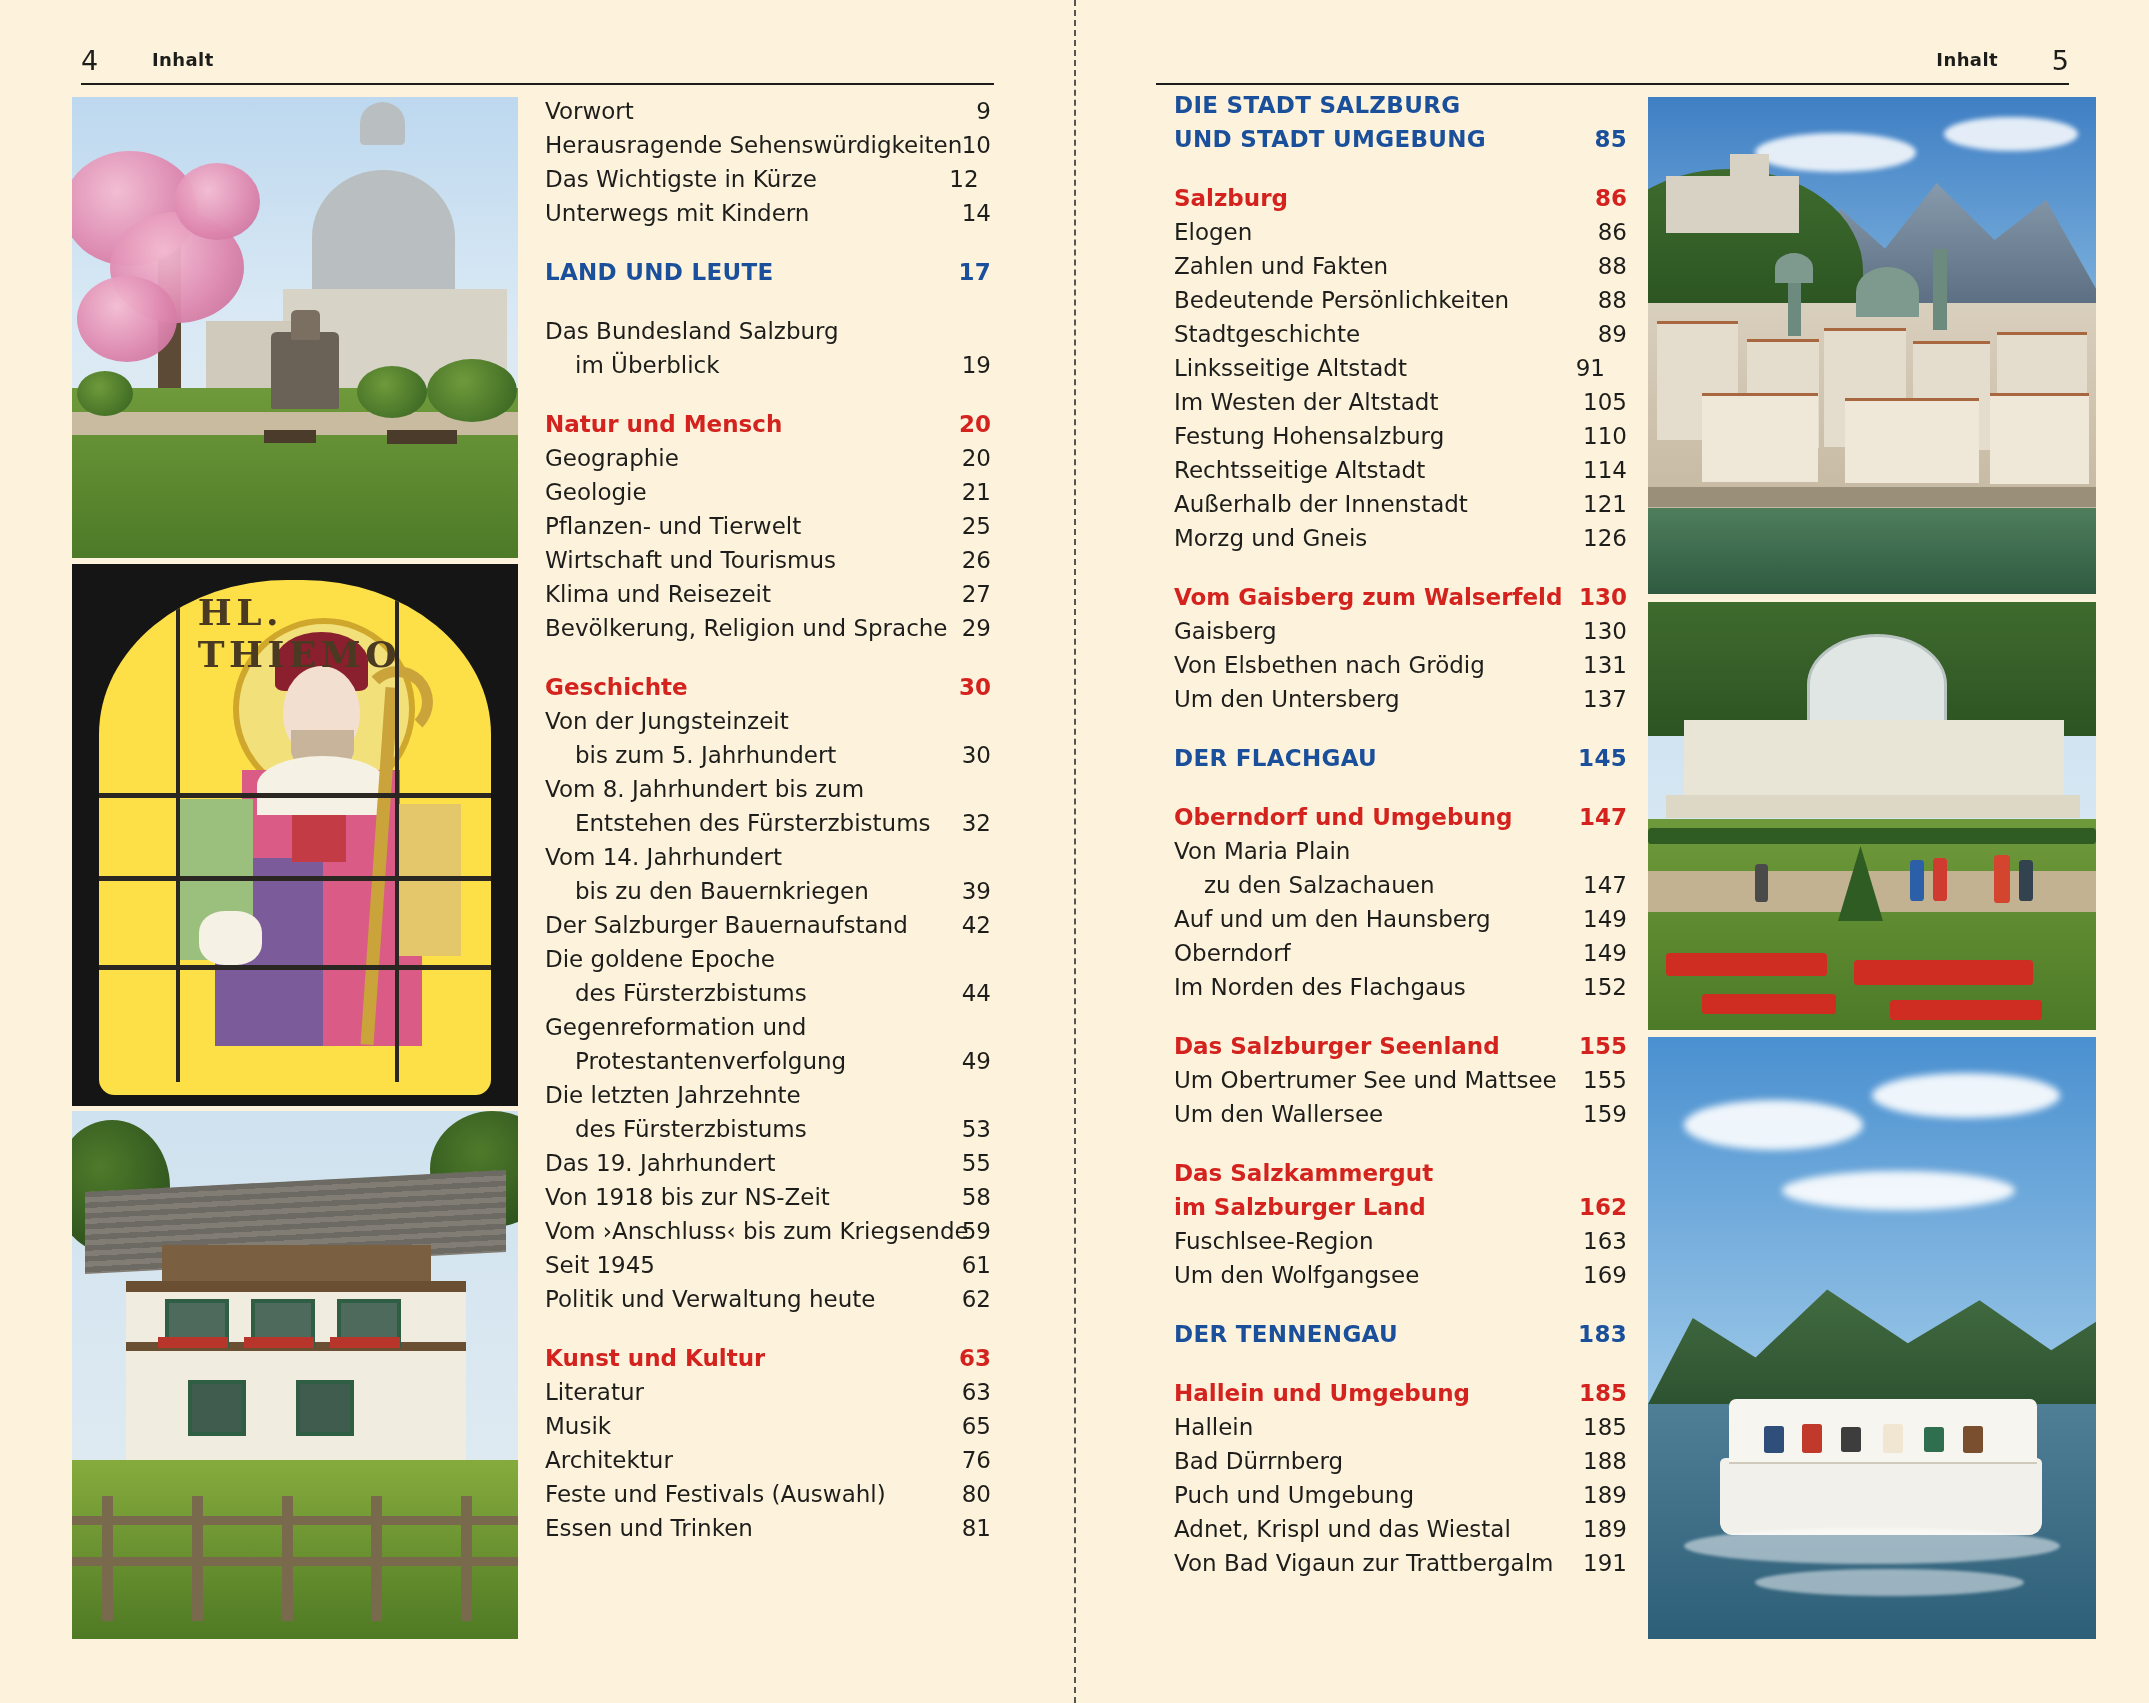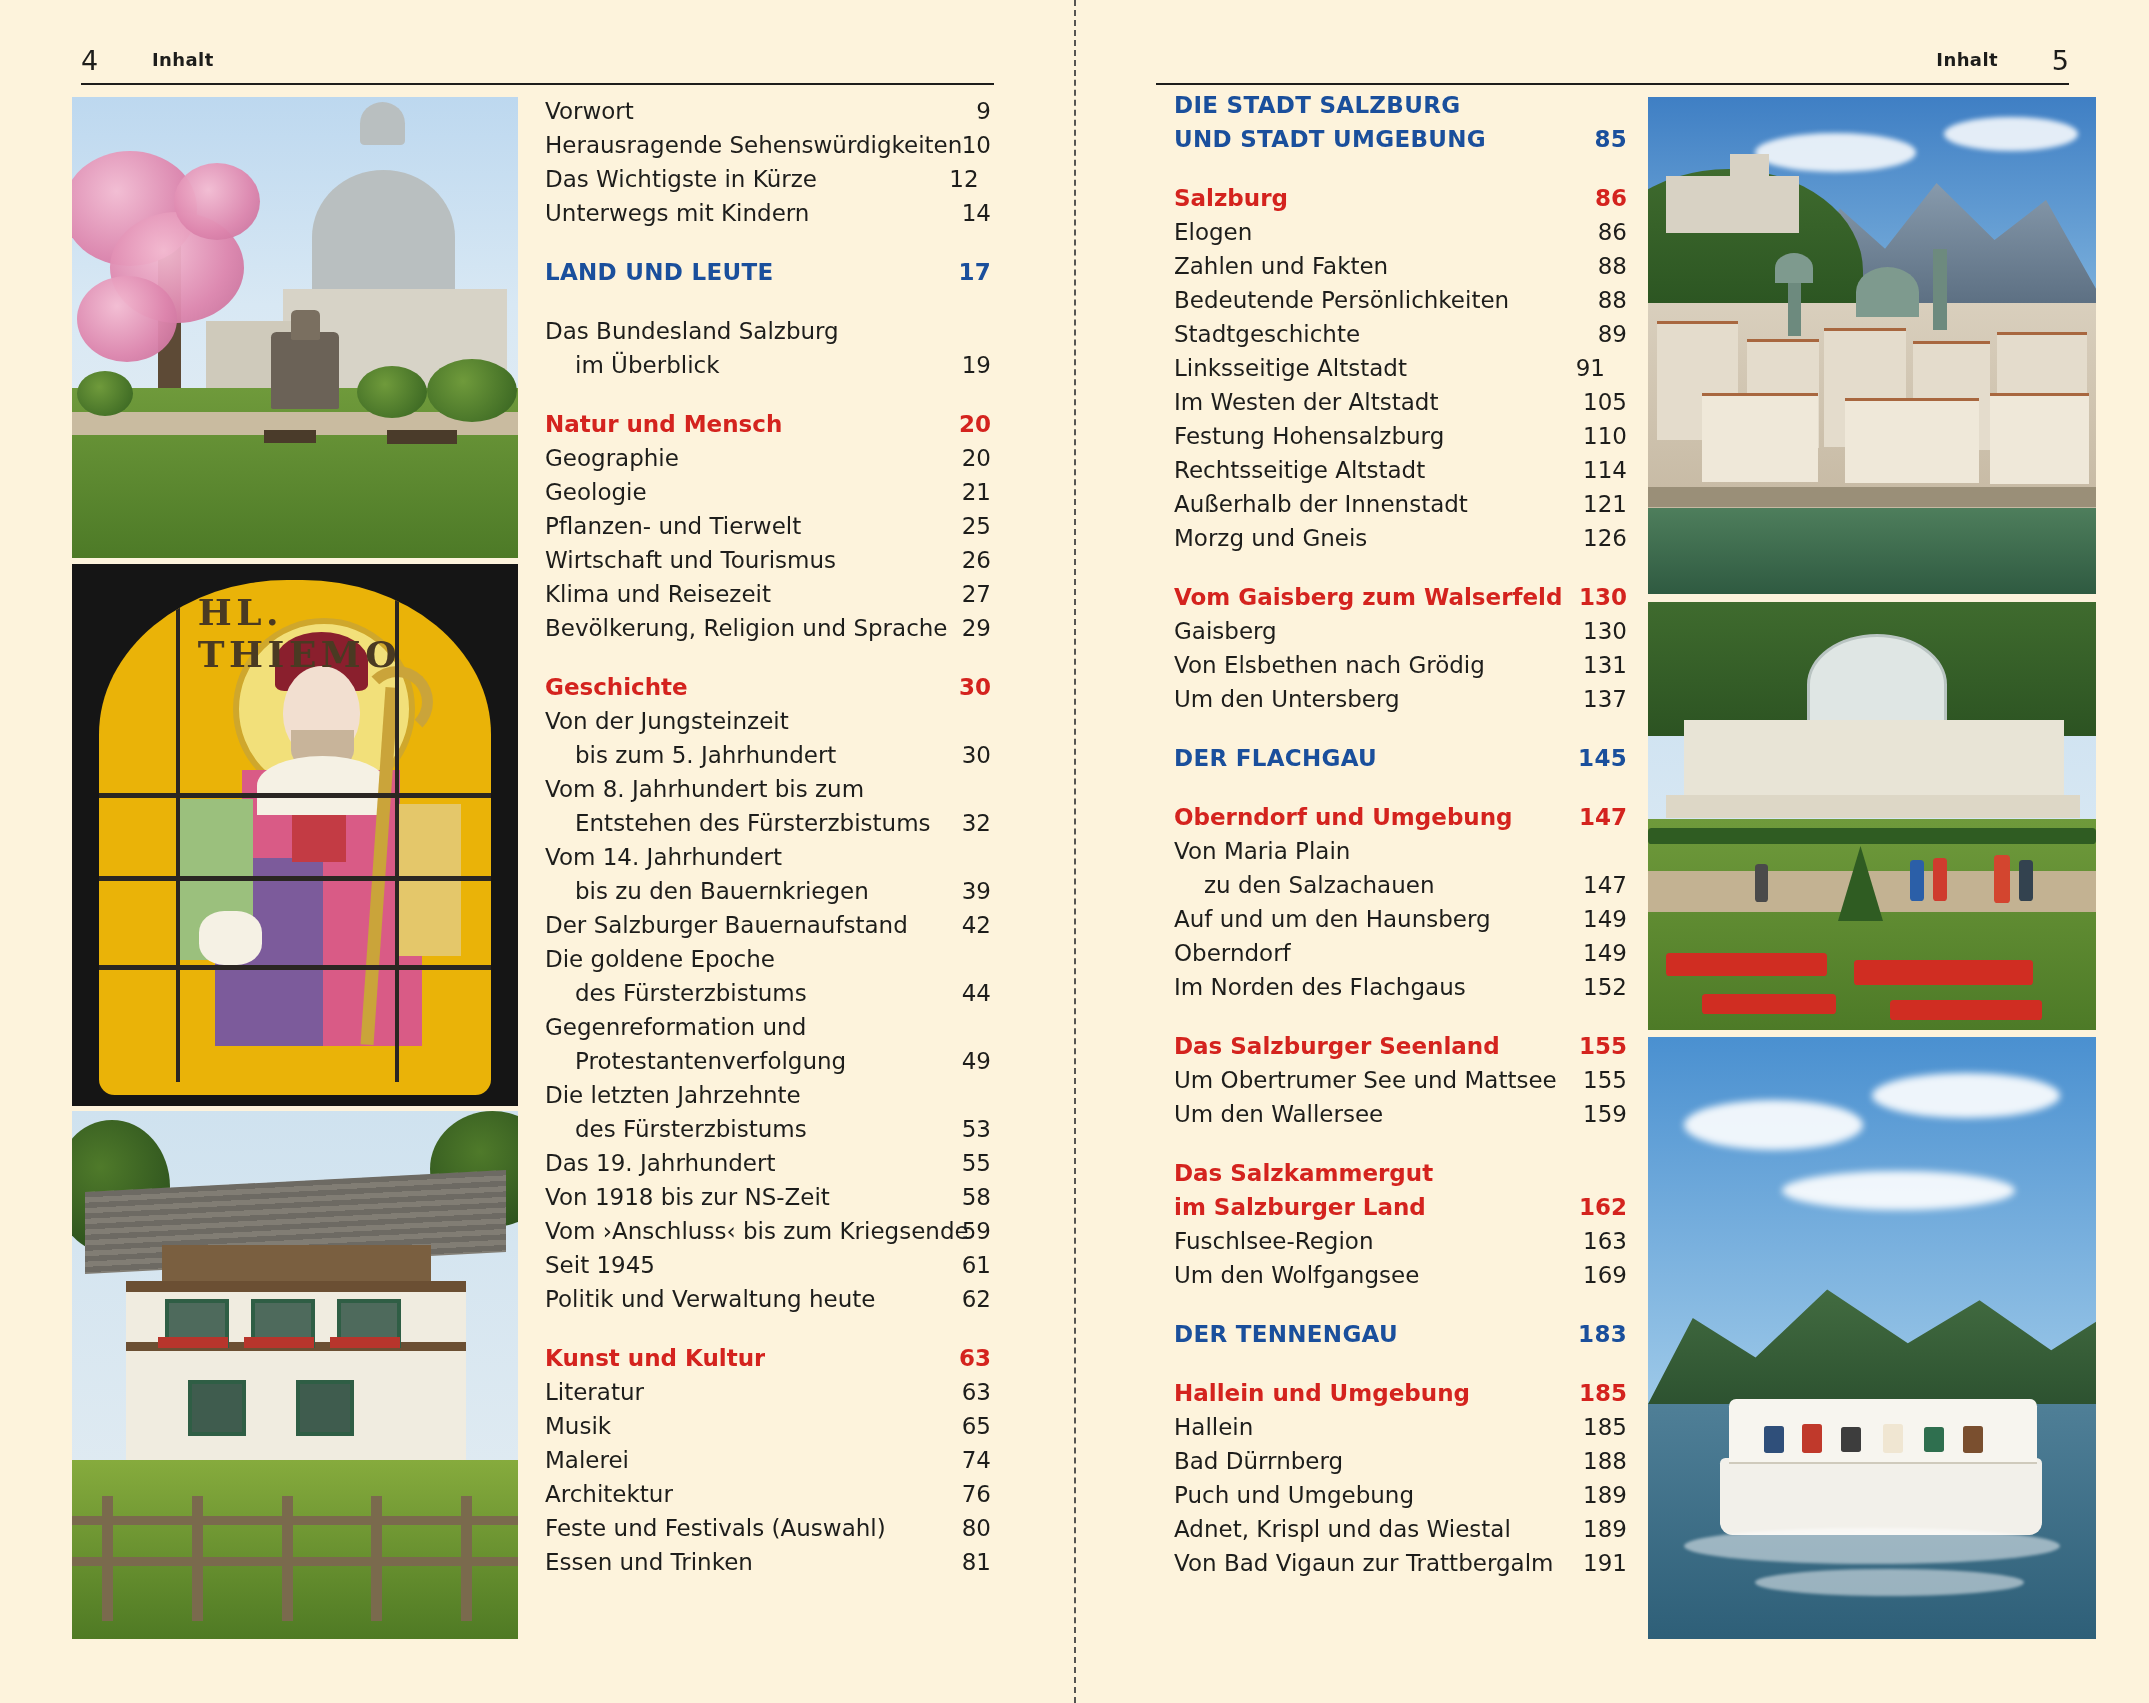--- a/index.html
+++ b/index.html
@@ -136,21 +136,21 @@
 
   
   .p2 { background: #151515; }
   .p2 .arch {
     position: absolute;
     left: 6%;
     right: 6%;
     top: 3%;
     bottom: 2%;
     border-radius: 48% 48% 4% 4% / 30% 30% 3% 3%;
-    background: #eab308;
+    background: #fde047;
     overflow: hidden;
   }
   .p2 .halo {
     position: absolute;
     border-radius: 50%;
     background: #f2e07a;
     border: 6.3px solid #cfa72c;
   }
   .p2 .face {
     position: absolute;
@@ -502,24 +502,20 @@
         </div>
         <div class="entry">
           <span class="label lvl-h3">Literatur</span>
           <span class="pageno lvl-h3" style="left: 392px; width: 54px;">63</span>
         </div>
         <div class="entry">
           <span class="label lvl-h3">Musik</span>
           <span class="pageno lvl-h3" style="left: 392px; width: 54px;">65</span>
         </div>
         <div class="entry">
-          <span class="label lvl-h3">Malerei</span>
-          <span class="pageno lvl-h3" style="left: 392px; width: 54px;">74</span>
-        </div>
-        <div class="entry">
           <span class="label lvl-h3">Architektur</span>
           <span class="pageno lvl-h3" style="left: 392px; width: 54px;">76</span>
         </div>
         <div class="entry">
           <span class="label lvl-h3">Feste und Festivals (Auswahl)</span>
           <span class="pageno lvl-h3" style="left: 392px; width: 54px;">80</span>
         </div>
         <div class="entry">
           <span class="label lvl-h3">Essen und Trinken</span>
           <span class="pageno lvl-h3" style="left: 392px; width: 54px;">81</span>

